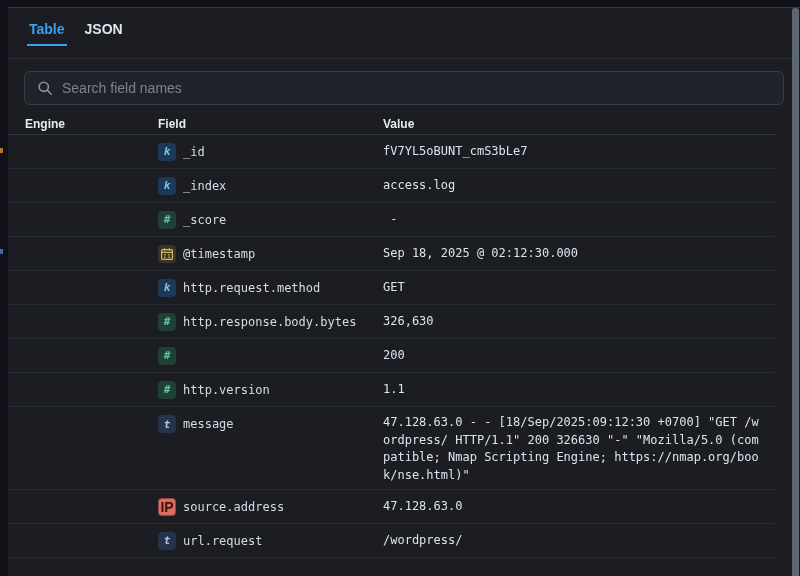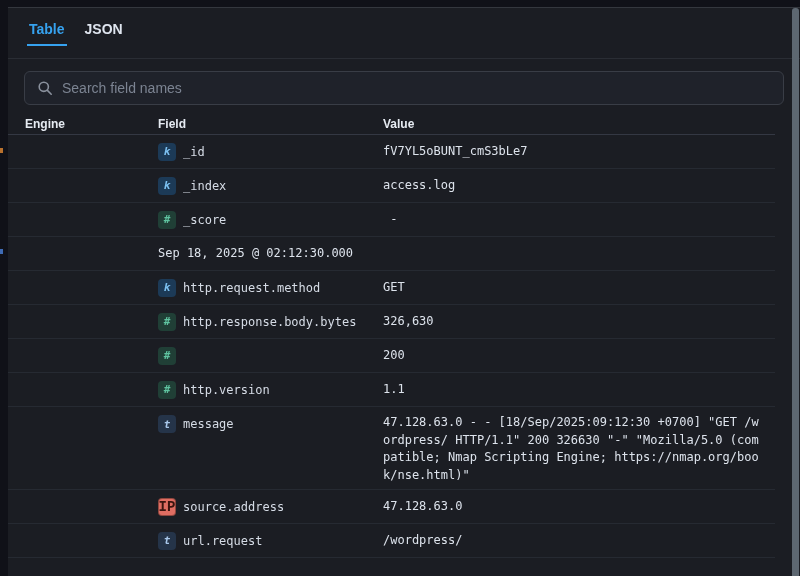--- a/index.html
+++ b/index.html
@@ -76,21 +76,21 @@
   
   .badge {
     width:18px; height:18px; border-radius:4px; flex:0 0 auto;
     display:inline-flex; align-items:center; justify-content:center;
     font-family:"DejaVu Sans Mono", monospace; font-size:11px; font-weight:700;
   }
   .b-k    { background:#1c3a57; color:#7cc0f0; font-style:italic; }
   .b-num  { background:#203f36; color:#5fc4a0; }
   .b-text { background:#253449; color:#a8c7ea; font-style:italic; }
   .b-ip   { background:#df6d62; color:#3a150f; font-style:normal;
-            font-family:Liberation Mono, monospace; font-size:14px;
+            font-family:Liberation Sans, sans-serif; font-size:14px;
             letter-spacing:0; border:1px solid rgba(0,0,0,.35); }
   .b-date { background:#3a3424; }
 
   .scrollbar {
     position:absolute; right:1px; top:8px; bottom:0; width:7px;
     background:#5d6771; border-radius:3px 3px 0 0; cursor:pointer;
   }
 </style>
 </head>
 <body>
@@ -142,20 +142,32 @@
       <div class="cell-actions"></div>
       <div class="cell-field">
         <span class="badge b-num">#</span>
         <span class="fieldname">_score</span>
       </div>
       <div class="cell-value"> - </div>
     </div>
 
     <div class="row">
       <div class="cell-actions"></div>
+      <div class="cell-field">
+        <span class="badge b-date">
+          <svg width="14" height="14" viewBox="0 0 14 14">
+            <g fill="none" stroke="#d8b869" stroke-width="1.2">
+              <rect x="1.6" y="2.6" width="10.8" height="9.8" rx="1"></rect>
+              <path d="M1.6 5.4h10.8M4.5 1.2v2.6M9.5 1.2v2.6"></path>
+              <path d="M4 7.8h2M8 7.8h2M4 10.2h2M8 10.2h2" stroke-width="1"></path>
+            </g>
+          </svg>
+        </span>
+        <span class="fieldname">@timestamp</span>
+      </div>
       <div class="cell-value">Sep 18, 2025 @ 02:12:30.000</div>
     </div>
 
     <div class="row">
       <div class="cell-actions"></div>
       <div class="cell-field">
         <span class="badge b-k">k</span>
         <span class="fieldname">http.request.method</span>
       </div>
       <div class="cell-value">GET</div>

